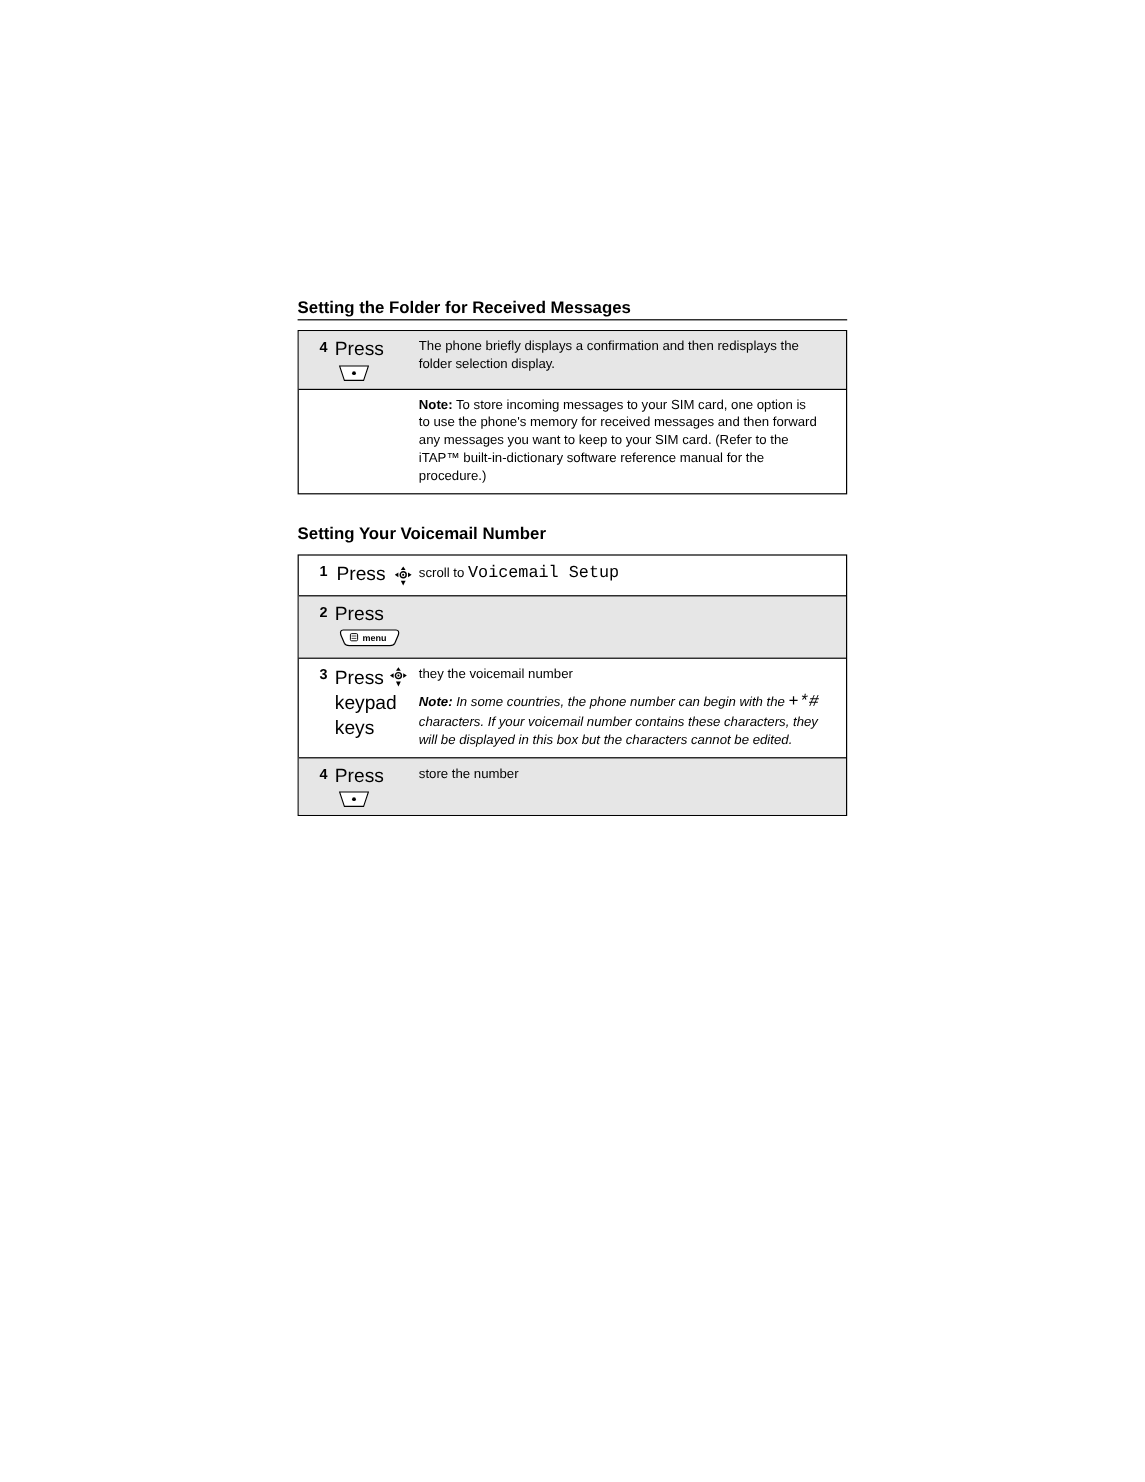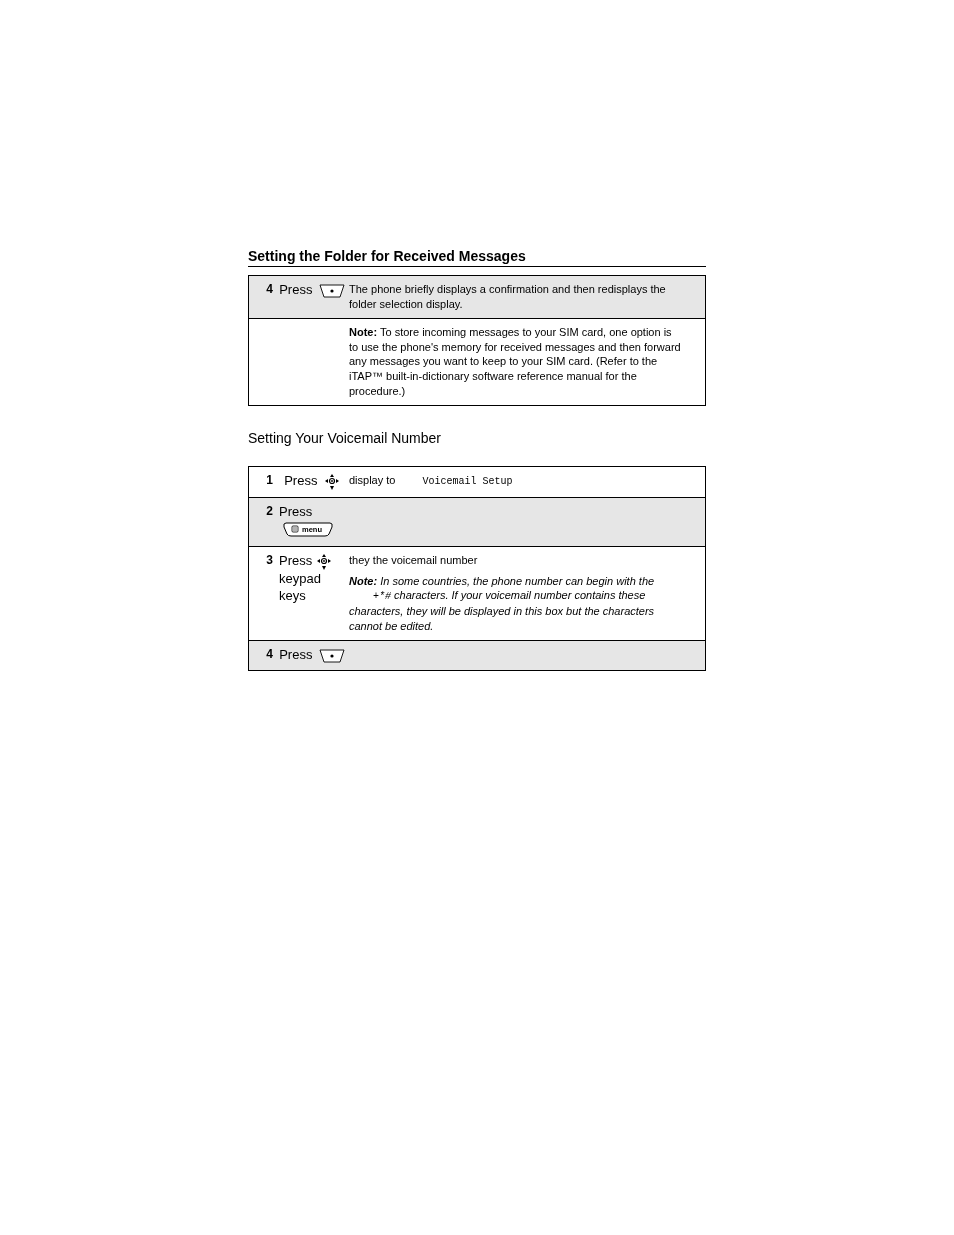--- a/index.html
+++ b/index.html
@@ -49,21 +49,21 @@
   }
   .cell-action {
     width: 70px;
     padding: 6px 2px;
     flex-shrink: 0;
     display: flex;
     align-items: flex-start;
     justify-content: center;
   }
   .cell-action .text {
-    font-size: 13px;
+    font-size: 16px;
     line-height: 1.3;
   }
   .cell-desc {
     flex: 1;
     padding: 6px 22px 6px 2px;
     font-size: 11px;
     line-height: 1.35;
   }
   .cell-desc .sub {
     margin-top: 6px;
@@ -73,29 +73,29 @@
     font-weight: bold;
     text-align: right;
   }
   .icon-key {
     display: inline-block;
   }
   .icon-key svg { vertical-align: top; }
   .icon-nav svg { vertical-align: top; }
   .subsection-title {
     font-size: 14px;
-    font-weight: normal;
-    margin: 18px 0 20px;
+    font-weight: bold;
+    margin: 18px 0 10px;
   }
   .body-text {
     font-size: 11px;
     line-height: 1.35;
     margin-bottom: 8px;
   }
-  .code { font-family: "Courier New", monospace; font-size: 10px; margin-left: 24px; }
+  .code { font-family: "Courier New", monospace; font-size: 14px; }
   .tbl2 .row { align-items: stretch; }
   .inline-icon { display: inline-block; vertical-align: middle; }
 </style>
 </head>
 <body>
 
 <div class="page">
 
   <div class="section-title">Setting the Folder for Received Messages</div>
   <div class="rule"></div>
@@ -139,21 +139,21 @@
               <circle cx="8" cy="8" r="2.5" fill="none" stroke="#000" stroke-width="1.2"></circle>
               <circle cx="8" cy="8" r="0.9" fill="#000"></circle>
               <path d="M1 8 L4 6 L4 10 Z" fill="#000"></path>
               <path d="M15 8 L12 6 L12 10 Z" fill="#000"></path>
               <path d="M8 17 L6 13 L10 13 Z" fill="#000"></path>
             </svg>
           </span>
         </span>
       </div>
       <div class="cell-desc">
-        <span>display to </span><span class="code">Voicemail Setup</span>
+        <span>scroll to </span><span class="code">Voicemail Setup</span>
       </div>
     </div>
 
     <div class="row shade">
       <div class="cell-num">2</div>
       <div class="cell-action">
         <span>
           <span class="text">Press</span>
           <span class="inline-icon" style="margin-left:3px;text-align:center;">
             <svg width="52" height="16" viewBox="0 0 52 16">
@@ -198,16 +198,17 @@
         <span>
           <span class="text">Press</span>
           <span class="icon-key inline-icon" style="margin-left:3px;">
             <svg width="26" height="14" viewBox="0 0 26 14">
               <path d="M1 1 L25 1 L21 13 L5 13 Z" fill="#fff" stroke="#000" stroke-width="0.9"></path>
               <circle cx="13" cy="7" r="1.6" fill="#000"></circle>
             </svg>
           </span>
         </span>
       </div>
+      <div class="cell-desc">store the number</div>
     </div>
   </div>
 
 </div>
 
 </body></html>

